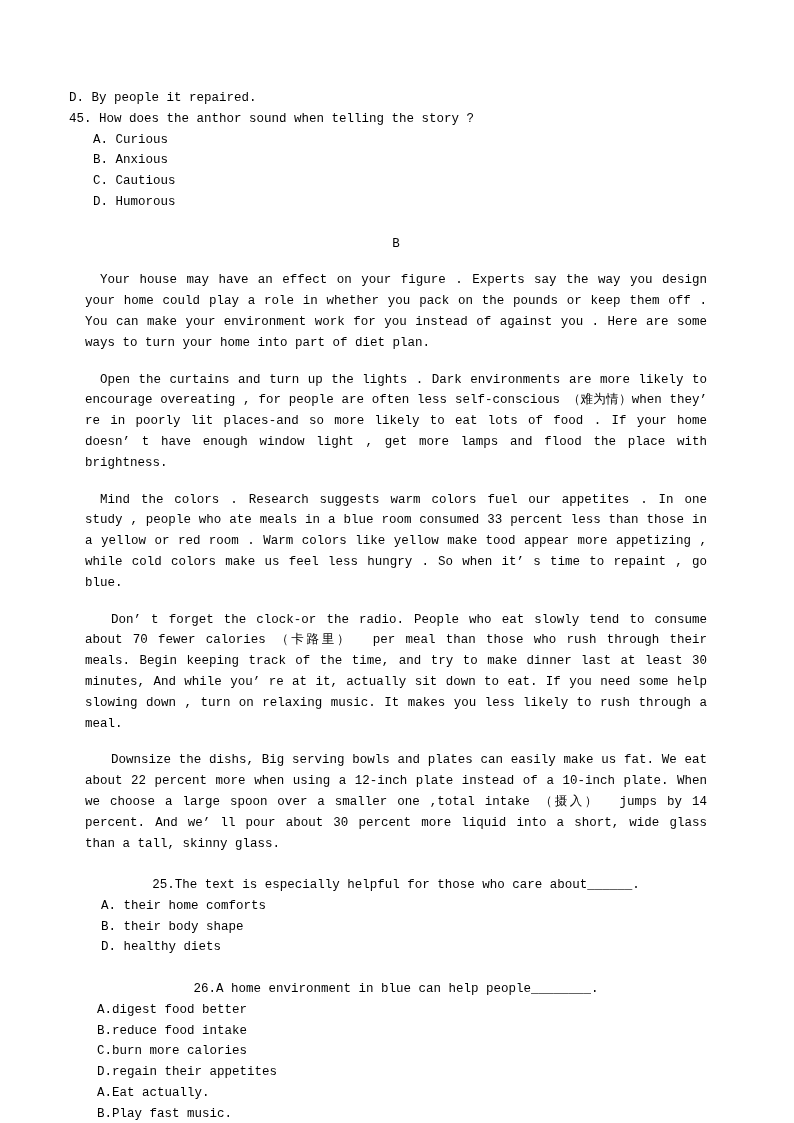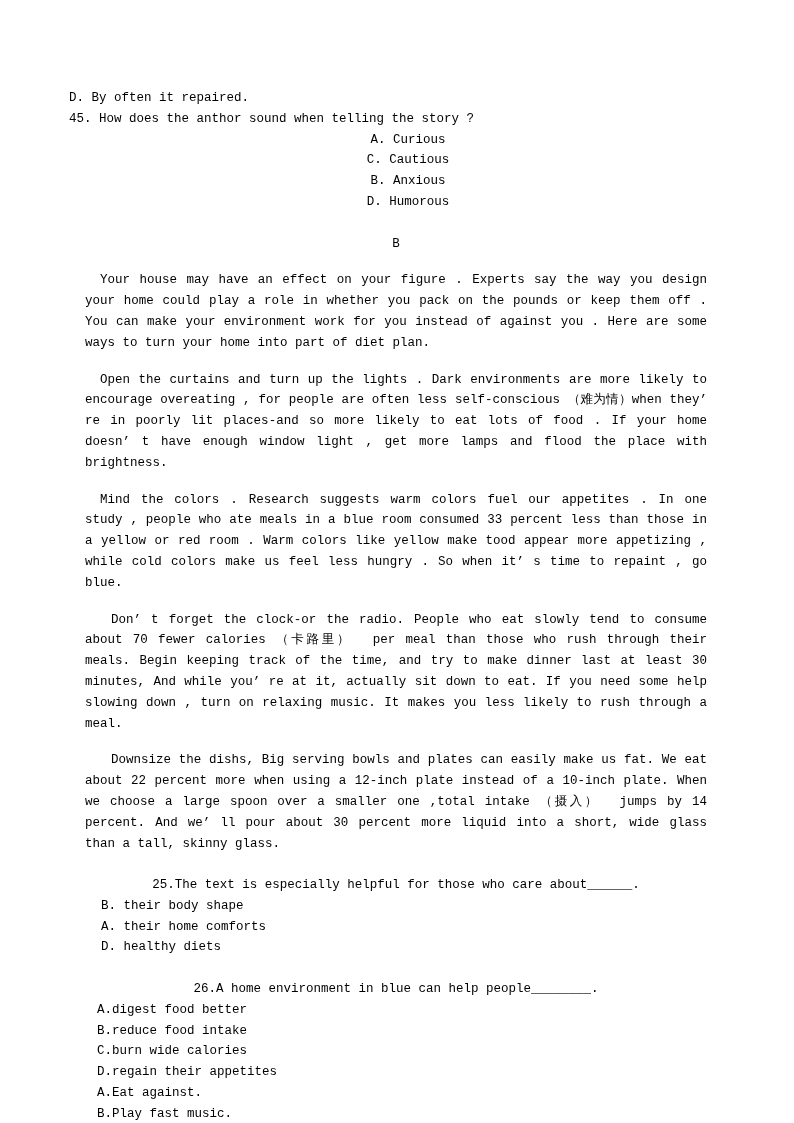--- a/index.html
+++ b/index.html
@@ -17,21 +17,21 @@
     font-family: "Liberation Mono", "DejaVu Sans Mono", monospace;
     font-size: 12.5px;
     line-height: 20.8px;
     box-sizing: border-box;
     padding: 88px 71px 0 69px;
     overflow: hidden;
   }
   .line {
     white-space: pre-wrap;
   }
-  .opt-24 { padding-left: 24px; text-align: center; }
+  .opt-24 { padding-left: 24px; }
   .opt-25 { padding-left: 32px; }
   .opt-26 { padding-left: 28px; }
   .opt-27 { padding-left: 28px; }
   .section-label {
     text-align: center;
     margin-top: 20.8px;
   }
   .para {
     margin: 16px;
     text-align: justify;
@@ -39,44 +39,44 @@
   }
   .indent-sm { text-indent: 15px; }
   .indent-lg { text-indent: 26px; }
   .gap-above { margin-top: 20.8px; text-align: center; }
 </style>
 </head>
 <body>
 
 <div class="page">
 
-  <div class="line">D. By often it repaired.</div>
+  <div class="line">D. By people it repaired.</div>
 
   <div class="line">45. How does the anthor sound when telling the story ?</div>
   <div class="line opt-24">A. Curious</div>
+  <div class="line opt-24">B. Anxious</div>
   <div class="line opt-24">C. Cautious</div>
-  <div class="line opt-24">B. Anxious</div>
   <div class="line opt-24">D. Humorous</div>
 
   <div class="line section-label">B</div>
 
   <p class="para indent-sm">Your house may have an effect on your figure . Experts say the way you design your home could play a role in whether you pack on the pounds or keep them off . You can make your environment work for you instead of against you . Here are some ways to turn your home into part of diet plan.</p>
   <p class="para indent-sm">Open the curtains and turn up the lights . Dark environments are more likely to encourage overeating , for people are often less self-conscious （难为情）when they’ re in poorly lit places-and so more likely to eat lots of food . If your home doesn’ t have enough window light , get more lamps and flood the place with brightness.</p>
   <p class="para indent-sm">Mind the colors . Research suggests warm colors fuel our appetites . In one study , people who ate meals in a blue room consumed 33 percent less than those in a yellow or red room . Warm colors like yellow make tood appear more appetizing , while cold colors make us feel less hungry . So when it’ s time to repaint , go blue.</p>
   <p class="para indent-lg">Don’ t forget the clock-or the radio. People who eat slowly tend to consume about 70 fewer calories （卡路里）  per meal than those who rush through their meals. Begin keeping track of the time, and try to make dinner last at least 30 minutes, And while you’ re at it, actually sit down to eat. If you need some help slowing down , turn on relaxing music. It makes you less likely to rush through a meal.</p>
   <p class="para indent-lg">Downsize the dishs, Big serving bowls and plates can easily make us fat. We eat about 22 percent more when using a 12-inch plate instead of a 10-inch plate. When we choose a large spoon over a smaller one ,total intake （摄入）  jumps by 14 percent. And we’ ll pour about 30 percent more liquid into a short, wide glass than a tall, skinny glass.</p>
 
   <div class="line gap-above">25.The text is especially helpful for those who care about______.</div>
+  <div class="line opt-25">A. their home comforts</div>
   <div class="line opt-25">B. their body shape</div>
-  <div class="line opt-25">A. their home comforts</div>
   <div class="line opt-25">D. healthy diets</div>
 
   <div class="line gap-above">26.A home environment in blue can help people________.</div>
   <div class="line opt-26">A.digest food better</div>
   <div class="line opt-26">B.reduce food intake</div>
-  <div class="line opt-26">C.burn wide calories</div>
+  <div class="line opt-26">C.burn more calories</div>
   <div class="line opt-26">D.regain their appetites</div>
 
-  <div class="line opt-27">A.Eat against.</div>
+  <div class="line opt-27">A.Eat actually.</div>
   <div class="line opt-27">B.Play fast music.</div>
   <div class="line opt-27">C.Use smaller spoons.</div>
 
 </div>
 
 </body></html>

